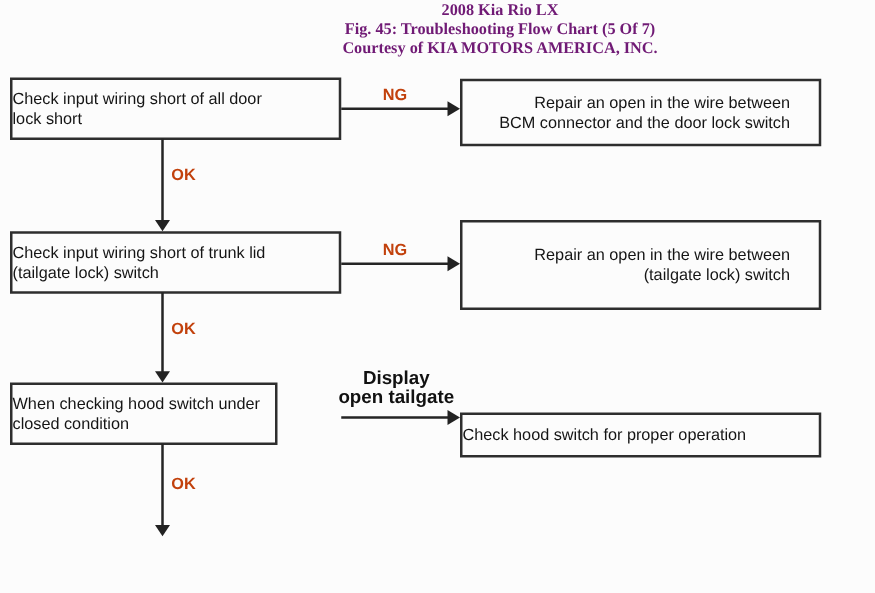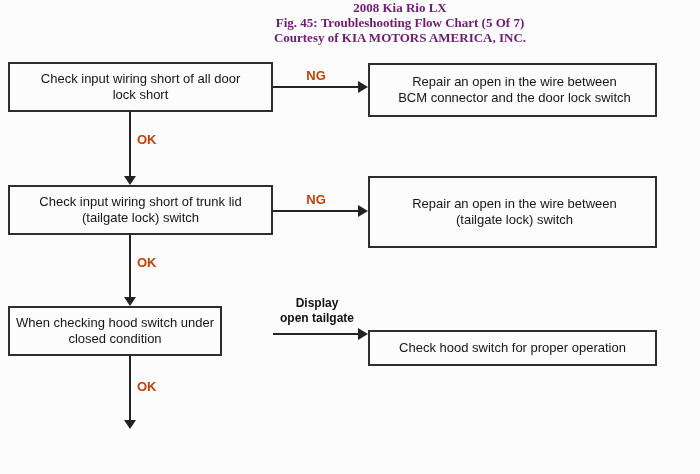--- a/index.html
+++ b/index.html
@@ -37,22 +37,22 @@
     box-sizing: border-box;
     border: 2px solid #2e2e2e;
     background: #fcfcfc;
     display: flex;
     flex-direction: column;
     justify-content: center;
     font-size: 13px;
     line-height: 16.5px;
     color: #151515;
   }
-  .fbox.center { text-align: center; }
-  .fbox.leftalign { padding-left: 12px; padding-right: 8px; text-align: center; }
+  .fbox.center { text-align: left; }
+  .fbox.leftalign { padding-left: 12px; padding-right: 23px; text-align: right; }
 
   #step1   { left: 8px;   top: 62px;  width: 265px; height: 50px; }
   #step2   { left: 8px;   top: 185px; width: 265px; height: 50px; }
   #step3   { left: 8px;   top: 306px; width: 214px; height: 50px; }
   #step4   { left: 5px;   top: 429px; width: 268px; height: 34px; }
   #result1 { left: 368px; top: 63px;  width: 289px; height: 54px; }
   #result2 { left: 368px; top: 176px; width: 289px; height: 72px; }
   #result3 { left: 368px; top: 318px; width: 289px; height: 36px; margin-top: 12px; }
 
   
@@ -115,21 +115,21 @@
   #ok2 { left: 137px; top: 255px; }
   #ok3 { left: 137px; top: 379px; }
 
   #displayLabel {
     position: absolute;
     left: 261px;
     top: 296px;
     width: 112px;
     text-align: center;
     font-weight: bold;
-    font-size: 12px;
+    font-size: 15px;
     line-height: 14.5px;
     color: #111;
   }
   #displayLabel span { display: block; }
 </style>
 </head>
 <body>
 
 <div class="page">
 

